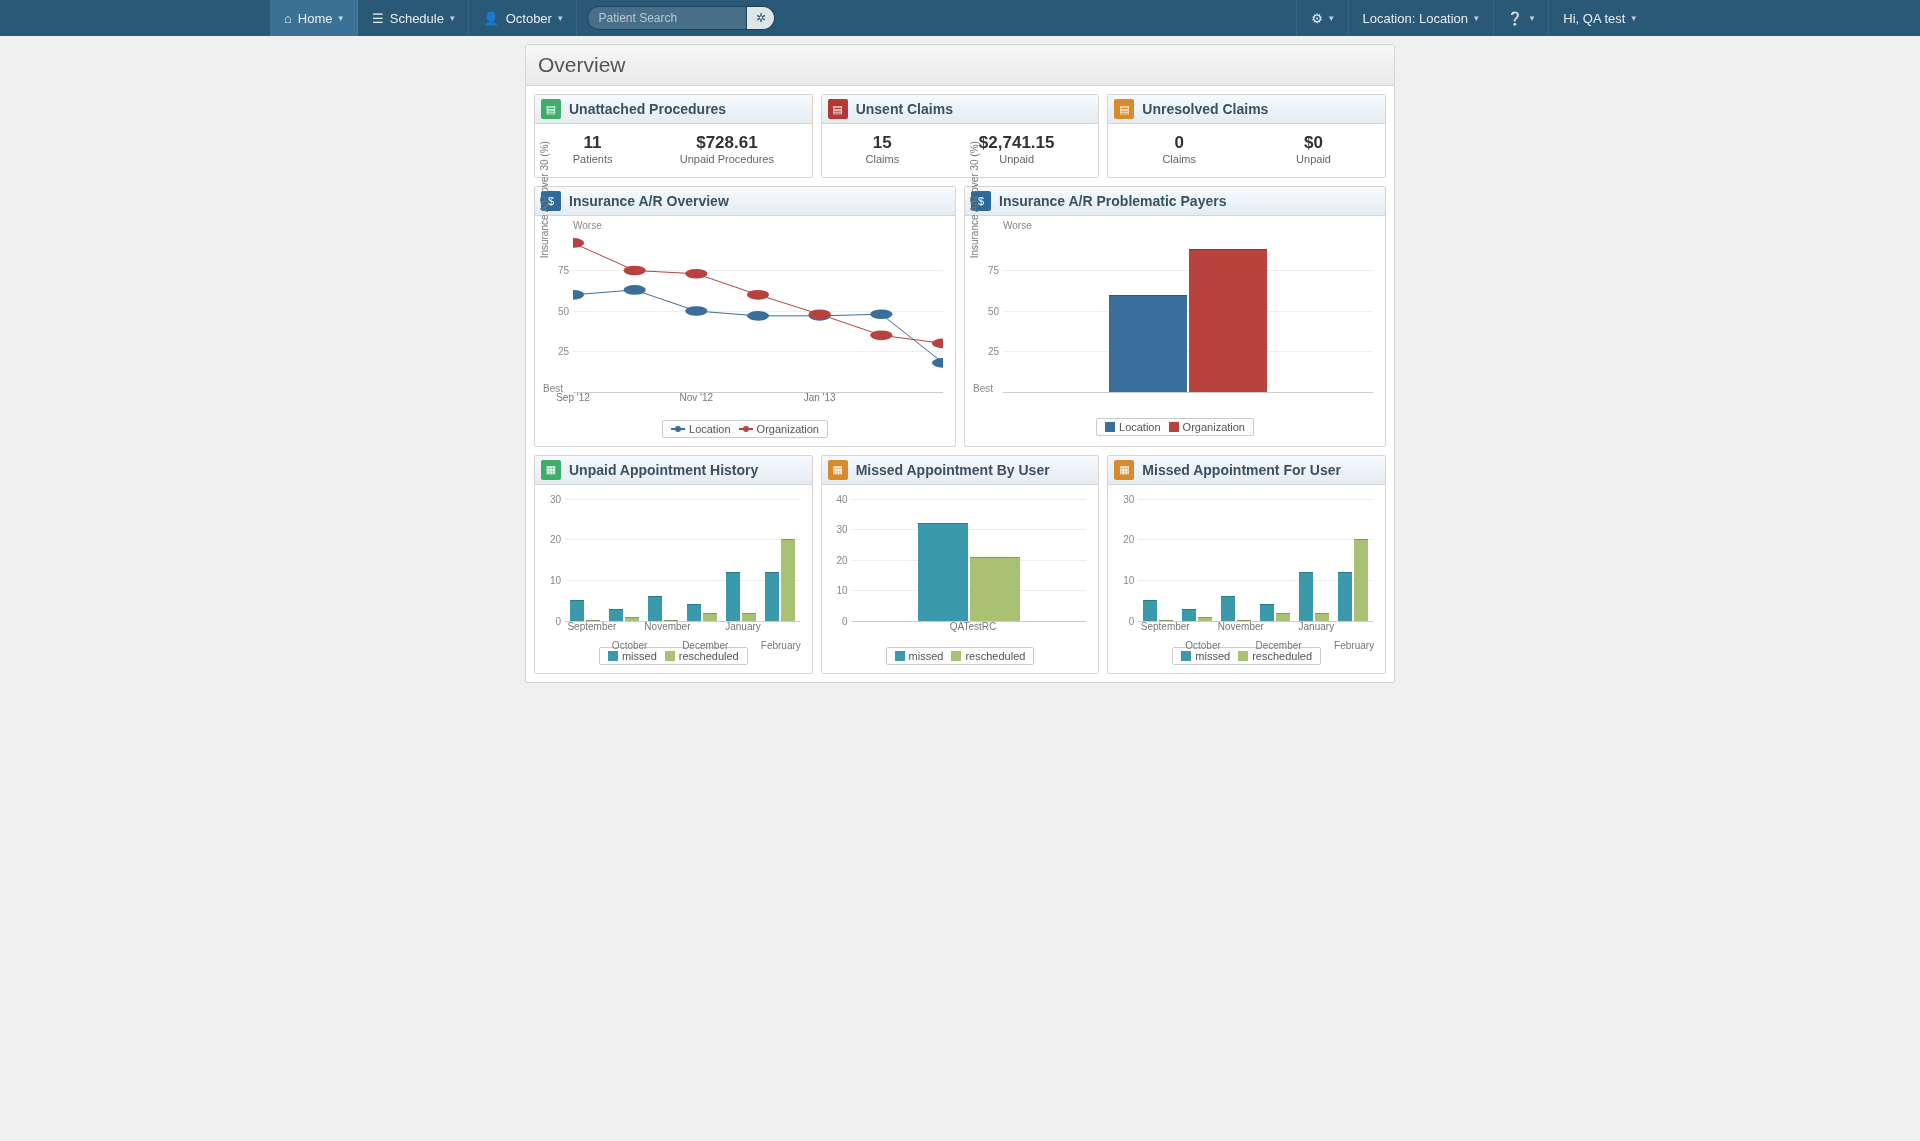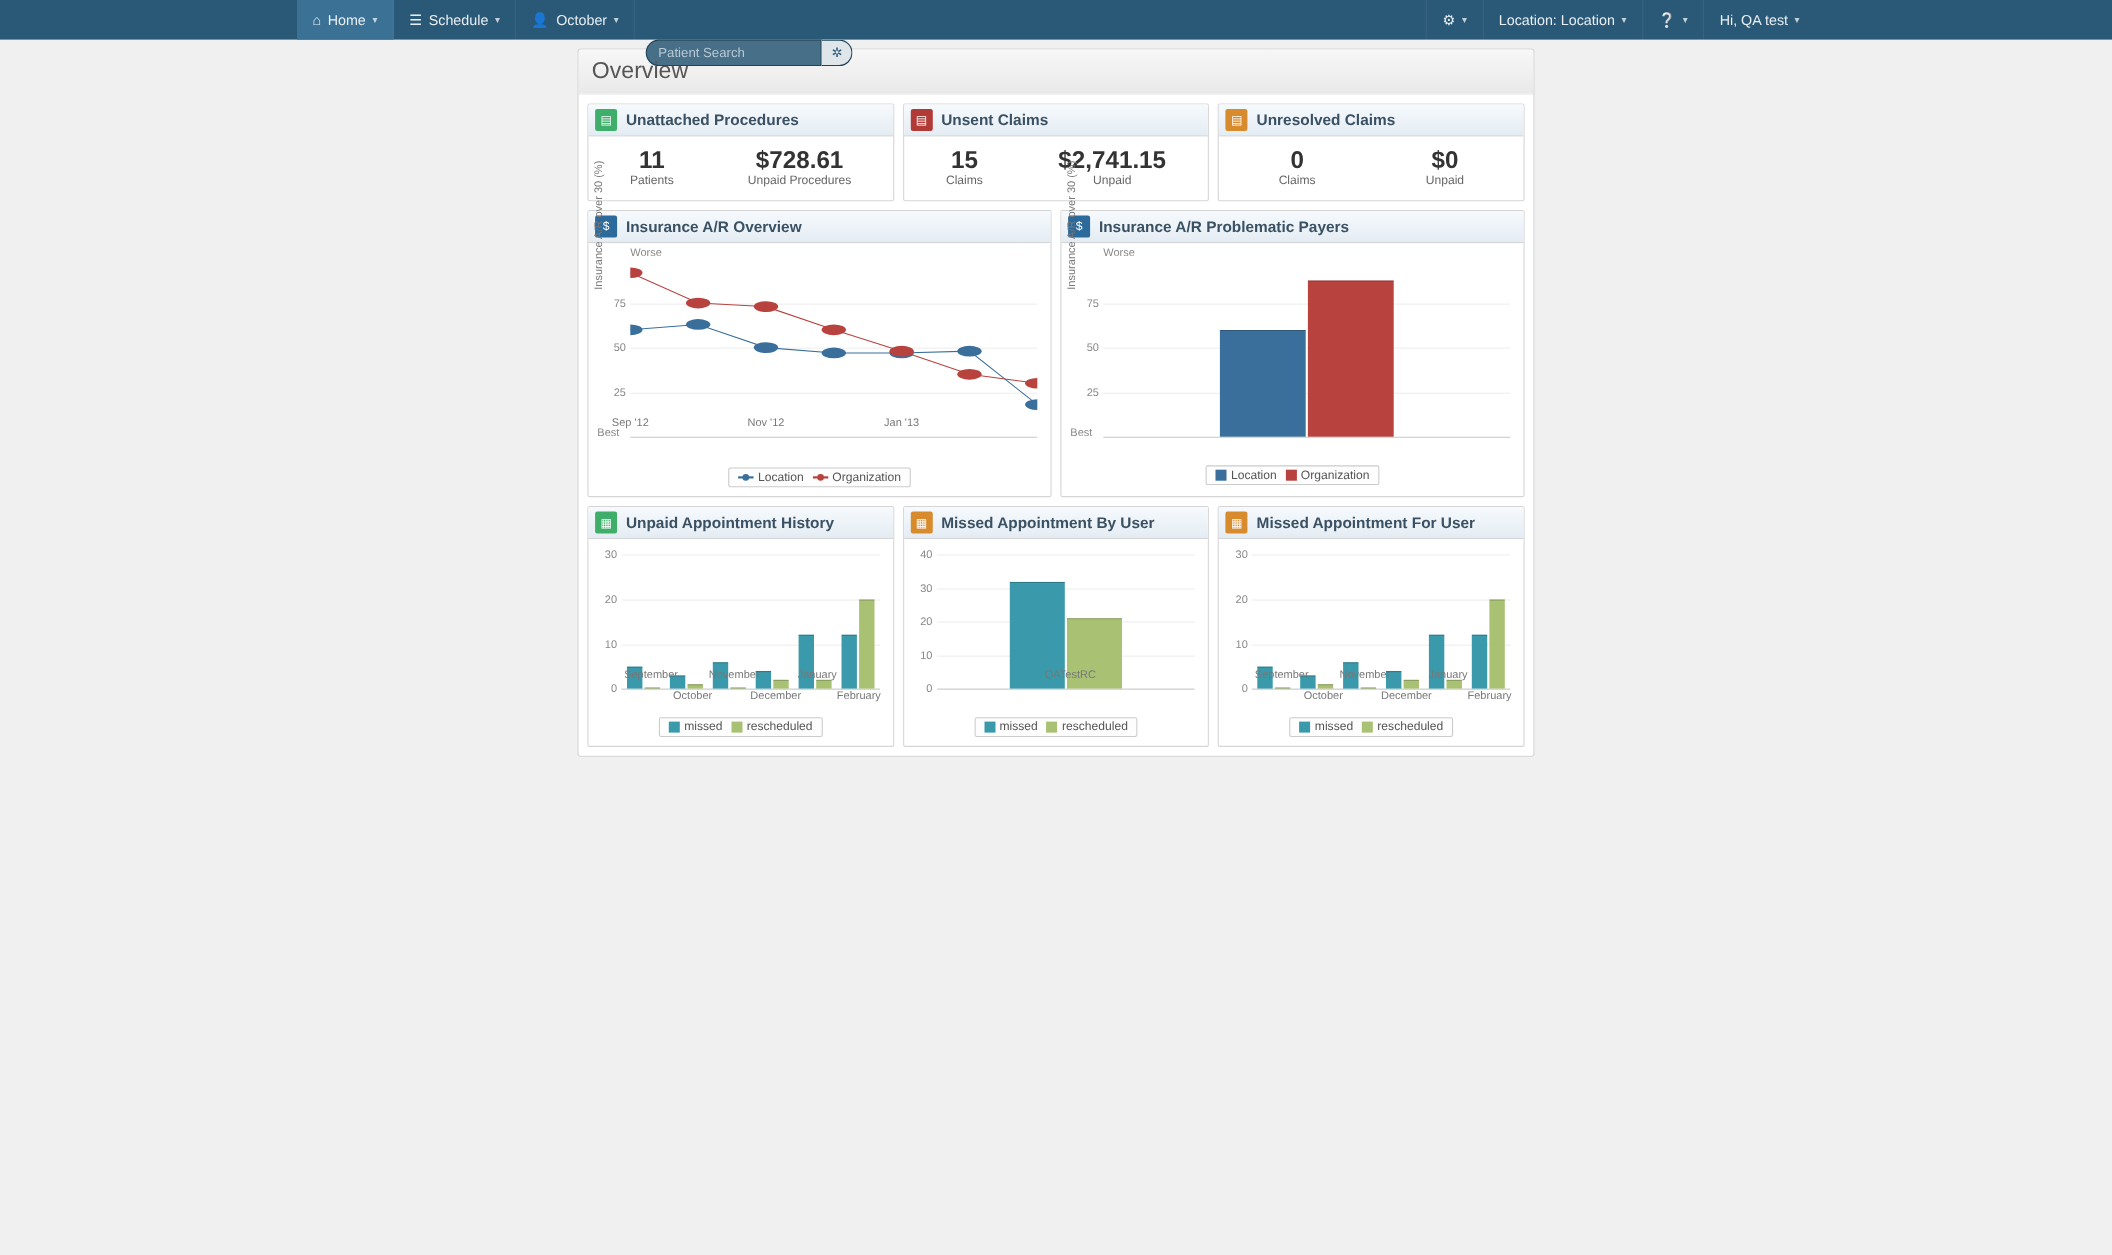--- a/index.html
+++ b/index.html
@@ -5,21 +5,21 @@
 * { box-sizing: border-box; margin: 0; padding: 0; }
 body { font-family: "Segoe UI", Arial, sans-serif; background: #f0f0f0; font-size: 13px; color: #333; }
 
 
 .navbar { background: #2a5877; height: 36px; display: flex; align-items: stretch; padding-left: 270px; padding-right: 270px; }
 .nav-left { display: flex; align-items: stretch; }
 .nav-item { display: flex; align-items: center; color: #e8eef2; padding: 0 14px; cursor: pointer; font-size: 13px; border-right: 1px solid rgba(255,255,255,0.07); }
 .nav-item.active { background: #3b7194; }
 .nav-item .ico { margin-right: 6px; }
 .nav-caret { margin-left: 6px; font-size: 9px; opacity: .8; }
-.nav-search { display: flex; align-items: flex-start; margin-left: 10px; margin-top: 36px; }
+.nav-search { display: flex; align-items: center; margin-left: 10px; }
 .nav-search input { background: #476f87; border: 1px solid #1f4258; border-radius: 12px 0 0 12px; height: 24px; width: 160px; padding: 0 10px; color: #e8eef2; font-size: 12px; outline: none; }
 .nav-search input::placeholder { color: #b8c9d4; }
 .nav-search .search-btn { background: #dfe6ea; border: 1px solid #1f4258; border-left: none; border-radius: 0 12px 12px 0; height: 24px; width: 28px; display: flex; align-items: center; justify-content: center; cursor: pointer; color: #2a5877; font-size: 12px; }
 .nav-right { margin-left: auto; display: flex; align-items: stretch; }
 .nav-right .nav-item { border-right: none; border-left: 1px solid rgba(255,255,255,0.07); }
 
 
 .page { max-width: 870px; margin: 8px auto; background: #fff; border: 1px solid #d5d5d5; border-radius: 3px; }
 .page-title { background: linear-gradient(#f7f7f7,#e9e9e9); padding: 8px 12px; font-size: 21px; color: #555; border-bottom: 1px solid #d5d5d5; border-radius: 3px 3px 0 0; }
 .grid { display: flex; flex-wrap: wrap; gap: 8px; padding: 8px; }
@@ -28,31 +28,31 @@
 .card.half  { flex: 1 1 calc(50% - 4px); min-width: 0; }
 .card-hdr { background: linear-gradient(#f6fafd,#e4ecf3); border-bottom: 1px solid #d5d5d5; display: flex; align-items: center; padding: 4px 6px; }
 .card-hdr .badge { width: 20px; height: 20px; border-radius: 2px; display: flex; align-items: center; justify-content: center; color: #fff; font-size: 11px; margin-right: 8px; }
 .badge.green  { background: #3fae6a; }
 .badge.red    { background: #b13a36; }
 .badge.orange { background: #d78b2d; }
 .badge.blue   { background: #2b6a9b; }
 .card-hdr .ttl { font-weight: 600; color: #3a5163; font-size: 14px; }
 .kpis { display: flex; justify-content: space-around; padding: 10px 4px 12px; }
 .kpi { text-align: center; }
-.kpi .big { font-size: 22px; font-weight: 600; color: #333; line-height: 1.1; }
+.kpi .big { font-size: 17px; font-weight: 600; color: #333; line-height: 1.1; }
 .kpi .small { font-size: 11px; color: #666; }
 
 
 .chart-body { padding: 6px 8px 8px; }
 .chart-area { position: relative; height: 190px; margin-bottom: 6px; }
 .chart-ylab { position: absolute; left: -4px; top: 50%; transform: rotate(-90deg) translateX(50%); transform-origin: left top; font-size: 10px; color: #777; white-space: nowrap; }
 .chart-plot { position: absolute; left: 30px; right: 4px; top: 8px; bottom: 20px; }
 .chart-plot .hgrid { position: absolute; left: 0; right: 0; border-top: 1px solid #eee; font-size: 10px; color: #888; }
 .chart-plot .hgrid span { position: absolute; left: -24px; top: -6px; width: 20px; text-align: right; }
-.chart-xlabels { position: absolute; left: 30px; right: 4px; bottom: 18px; height: 20px; }
+.chart-xlabels { position: absolute; left: 30px; right: 4px; bottom: 0; height: 20px; }
 .chart-xlabels .xl { position: absolute; font-size: 10px; color: #777; transform: translateX(-50%); white-space: nowrap; }
 .chart-xlabels .xl.alt { bottom: -10px; text-align: right; }
 .chart-topnote { position: absolute; left: 30px; top: -2px; font-size: 10px; color: #888; }
 .chart-botnote { position: absolute; left: 0px; bottom: 18px; font-size: 10px; color: #888; }
 .legend { border: 1px solid #ccc; border-radius: 2px; background: #fdfdfd; display: inline-flex; align-items: center; padding: 2px 8px; font-size: 11px; color: #555; margin: 0 auto; }
 .legend-row { text-align: center; }
 .legend .sw { width: 10px; height: 10px; display: inline-block; margin: 0 4px 0 8px; vertical-align: middle; }
 .legend .sw:first-child { margin-left: 0; }
 .legend .sw.line { height: 2px; width: 14px; position: relative; }
 .legend .sw.line::after { content: ""; width: 6px; height: 6px; border-radius: 50%; position: absolute; left: 4px; top: -2px; background: inherit; }

